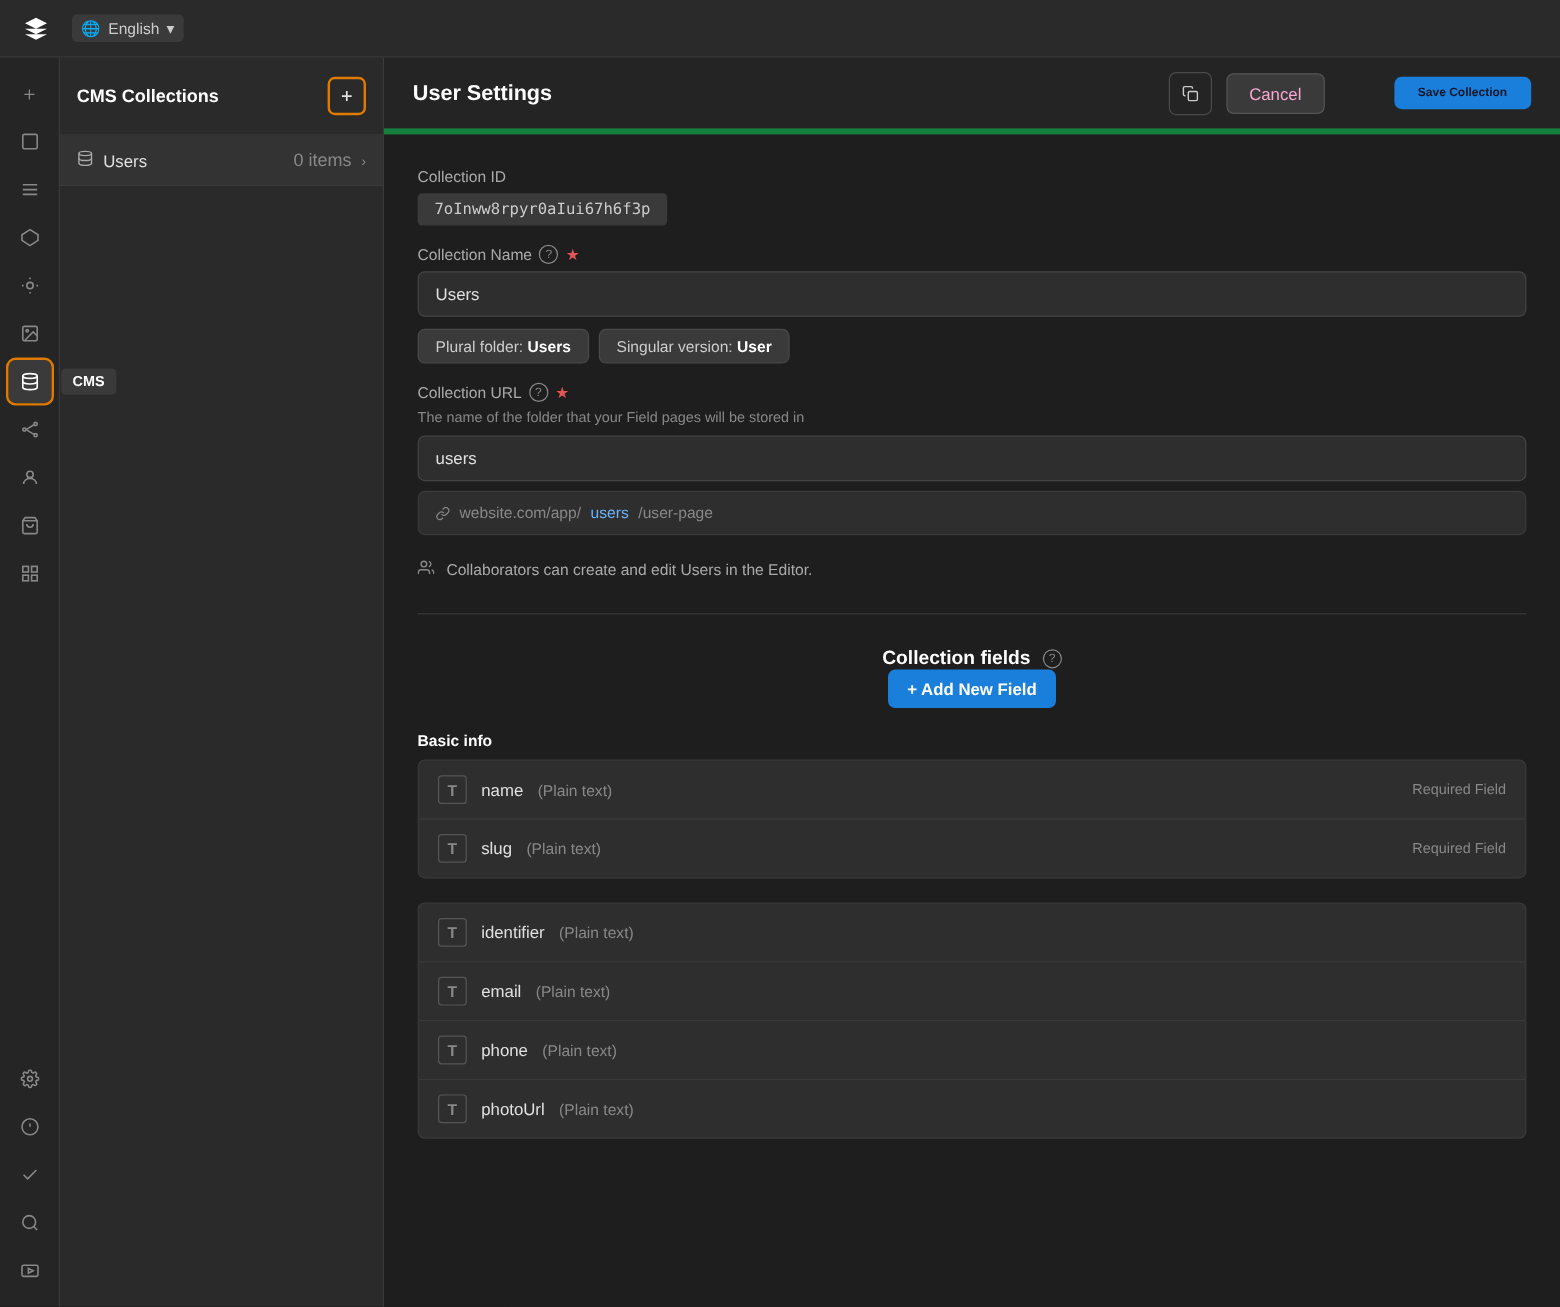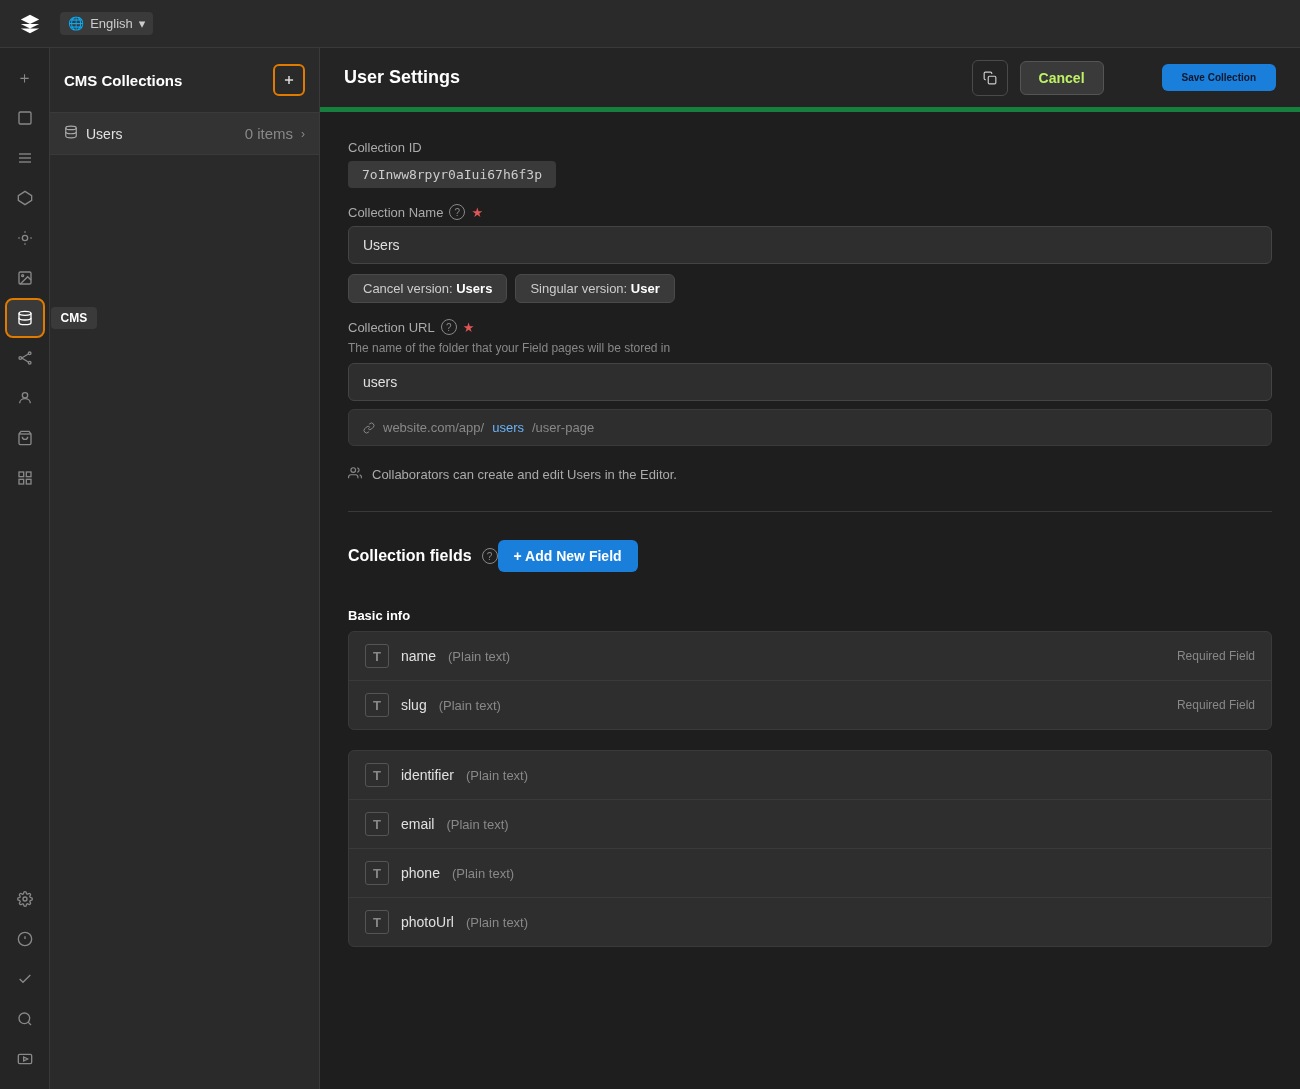--- a/index.html
+++ b/index.html
@@ -178,24 +178,24 @@
       border: 1px solid #4a4a4a;
       color: #ccc;
       cursor: pointer;
       font-size: 14px;
     }
     .btn-cancel {
       padding: 8px 18px;
       border-radius: 6px;
       background: #3a3a3a;
       border: 1px solid #555;
-      color: #bef264;
-      cursor: pointer;
-      font-size: 14px;
-      font-weight: 700;
+      color: #f9a8d4;
+      cursor: pointer;
+      font-size: 14px;
+      font-weight: 400;
     }
     .btn-save {
       padding: 8px 20px;
       border-radius: 6px;
       background: #1a7fdb;
       border: none;
       color: #0f172a;
       cursor: pointer;
       font-size: 10px;
       font-weight: 600;
@@ -299,21 +299,22 @@
     .divider {
       height: 1px;
       background: #3a3a3a;
       margin: 28px 0;
     }
 
     
     .fields-header {
       display: flex;
       align-items: center;
-      margin-bottom: 36px;
+      margin-bottom: 20px;
+      flex-direction: column;
     }
     .fields-header-left {
       display: flex;
       align-items: center;
       gap: 10px;
     }
     .btn-add-field {
       display: flex;
       align-items: center;
       gap: 6px;
@@ -563,21 +564,21 @@
 
       <div class="field-row">
         <div class="field-label">
           <span>Collection Name</span>
           <span class="help-icon">?</span>
           <span class="required-star">★</span>
         </div>
         <input class="field-input" type="text" value="Users" style="">
         <div class="version-chips">
           <div class="version-chip">
-            <span>Cancel version:</span>
+            <span>Plural folder:</span>
             <strong>Users</strong>
           </div>
           <div class="version-chip">
             <span>Singular version:</span>
             <strong>User</strong>
           </div>
         </div>
       </div>
 
       <div class="field-row">

